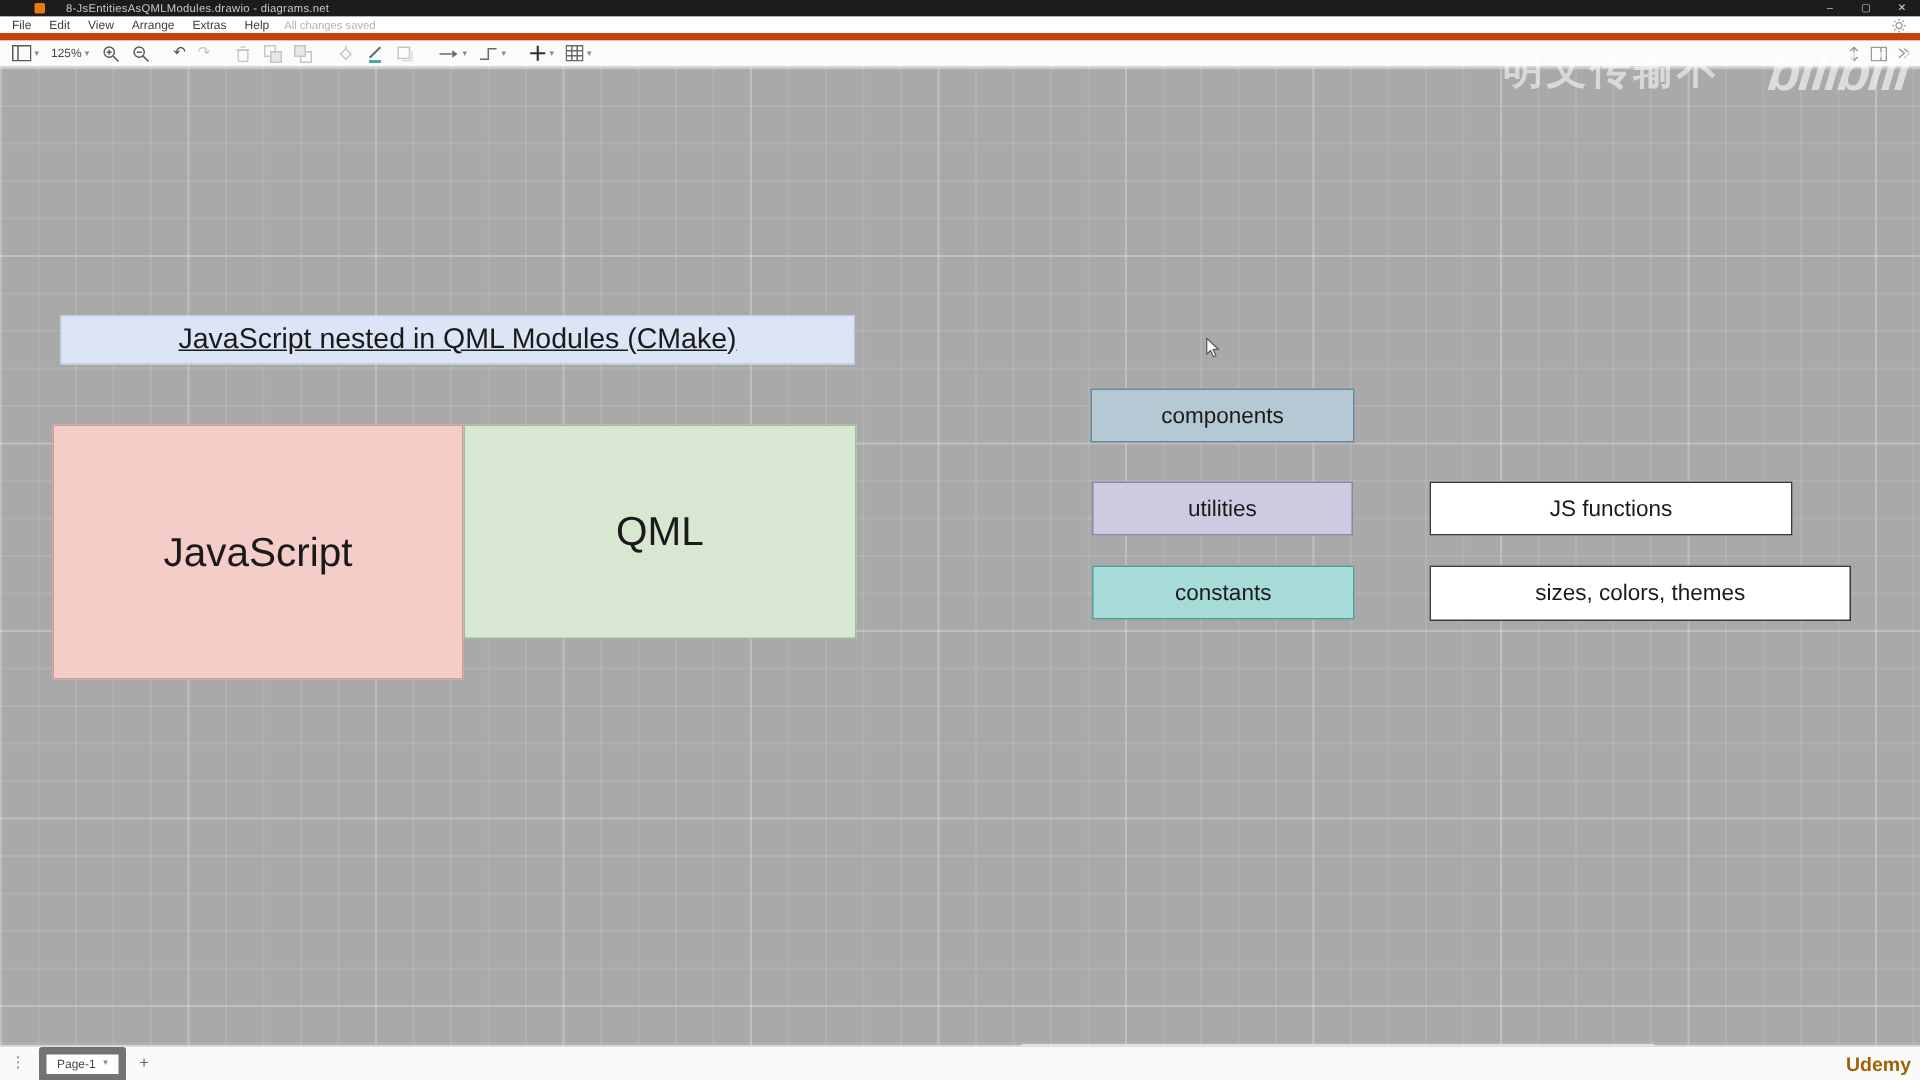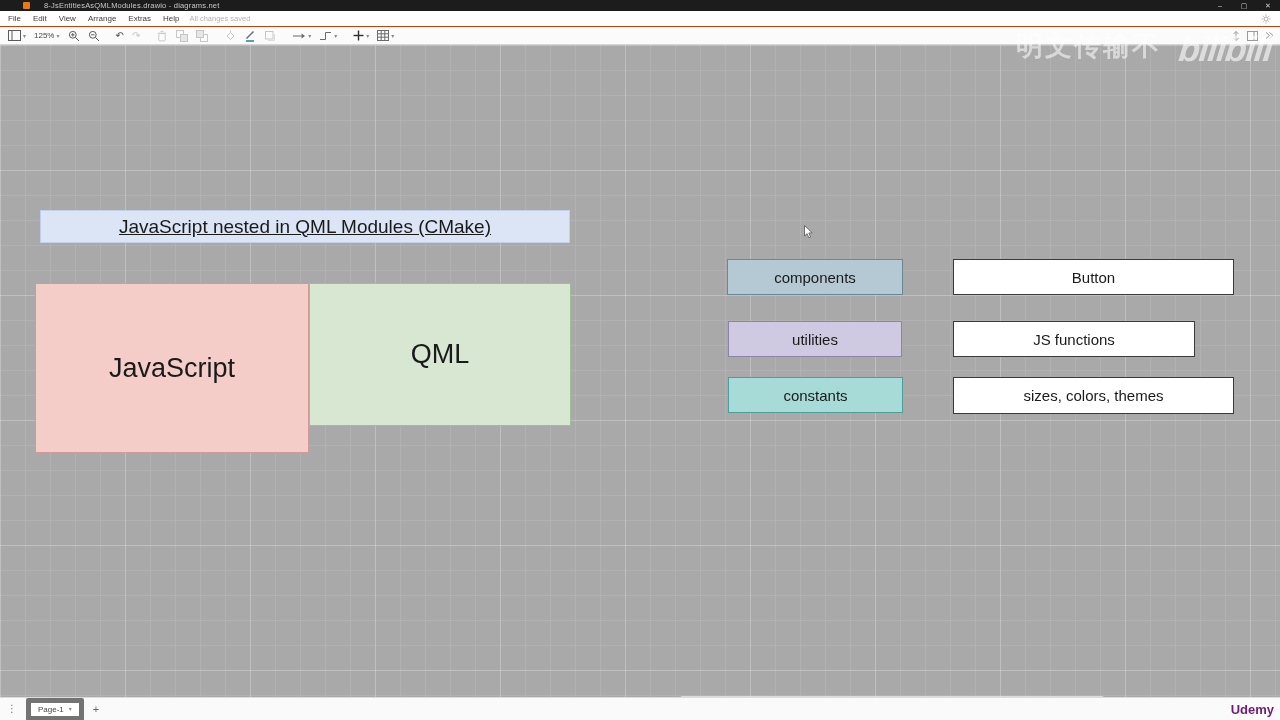--- a/index.html
+++ b/index.html
@@ -9,21 +9,21 @@
   
   .titlebar { position:absolute; top:0; left:0; right:0; height:11px; background:#1c1c1c;
               display:flex; align-items:center; z-index:40;padding-left:19px; }
   .app-icon { width:7px; height:7px; background:#e87a10; margin-left:4px; border-radius:1px; flex:none; }
   .title-text { color:#c9c9c9; font-size:7.5px; margin-left:14px; letter-spacing:.2px; white-space:nowrap; }
   .win-controls { margin-left:auto; display:flex; height:11px; }
   .win-btn { width:24px; text-align:center; color:#d2d2d2; font-size:7px; line-height:11px; }
 
   
   .menubar { position:absolute; top:11px; left:0; right:0; height:16px; background:#ffffff;
-             border-bottom:1px solid #c2410c; display:flex; align-items:center; z-index:40; }
+             border-bottom:5px solid #c2410c; display:flex; align-items:center; z-index:40; }
   .menu-item { font-size:8px; color:#3c3c3c; margin-left:12px; white-space:nowrap; }
   .menu-item:first-of-type { margin-left:8px; }
   .save-status { font-size:7.5px; color:#b3b3b3; margin-left:10px; white-space:nowrap; }
   .theme-btn { margin-left:auto; margin-right:9px; display:flex; align-items:center; }
 
   
   .toolbar { position:absolute; top:27px; left:0; right:0; height:18px; background:#fbfbfb;
              border-bottom:1px solid #d5d5d5; display:flex; align-items:center; z-index:40; padding-left:4px; }
   .tb-btn { display:flex; align-items:center; justify-content:flex-start; height:18px; padding:0 4px; flex:none; }
   .caret { font-size:6px; color:#8a8a8a; margin-left:2px; line-height:1; }
@@ -49,33 +49,33 @@
   .box-title { background:#dbe5f6; border-color:#c2cfe9; font-size:19px; }
   .box-js    { background:#f4ccc8; border-color:#cf9b96; font-size:27px; }
   .box-qml   { background:#d7e7d2; border-color:#9fbe96; font-size:27px; }
   .box-components { background:#b4c9d3; border-color:#6b8694; font-size:15px; }
   .box-utilities  { background:#cfc9e1; border-color:#8d84a5; font-size:15px; }
   .box-constants  { background:#a6dbd8; border-color:#519c98; font-size:15px; }
   .box-detail { background:#ffffff; border-color:#3a3a3a; font-size:15px; }
 
   
   .watermark { position:absolute; top:28px; right:8px; z-index:50; display:flex;
-               align-items:flex-end; gap:18px; pointer-events:none; }
+               align-items:flex-end; gap:32px; pointer-events:none; }
   .wm-text { font-size:27px; font-weight:bold; color:rgba(255,255,255,.55); letter-spacing:2px; }
   .wm-logo { font-size:35px; font-weight:bold; font-style:italic; letter-spacing:-1px;
              color:rgba(255,255,255,.6); transform:skewX(-6deg); line-height:.9; }
 
   
   .footer { position:absolute; bottom:0; left:0; right:0; height:23px; background:#fafafa;
             border-top:1px solid #dcdcdc; display:flex; align-items:center; z-index:40; }
   .pages-menu { font-size:10px; color:#777; margin-left:7px; line-height:1; }
   .page-tab { margin-left:9px; background:#fff; border:5px solid #737373; border-radius:2px;
               font-size:8px; color:#444; padding:2px 7px; display:flex; align-items:center; gap:3px; }
   .add-page { font-size:11px; color:#666; margin-left:9px; line-height:1; }
-  .brand { position:absolute; right:6px; bottom:3px; font-size:13px; font-weight:bold; color:#701a75; }
+  .brand { position:absolute; right:6px; bottom:3px; font-size:13px; font-weight:bold; color:#a16207; }
 
   .hscroll { position:absolute; top:696px; left:680px; width:424px; height:5px;
              background:rgba(255,255,255,.6); border-radius:3px; z-index:35; }
 
   .cursor { position:absolute; z-index:60; pointer-events:none; }
 </style>
 </head>
 <body>
 
 <div id="app">
@@ -269,23 +269,20 @@
       <span>JavaScript</span>
     </div>
 
     <div class="shape box-qml" style="left:309px; top:238px; width:262px; height:143px;">
       <span>QML</span>
     </div>
 
     <div class="shape box-components" style="left:727px; top:214px; width:176px; height:36px;">
       <span>components</span>
     </div>
-    <div class="shape box-detail" style="left:953px; top:214px; width:281px; height:36px;">
-      <span>Button</span>
-    </div>
 
     <div class="shape box-utilities" style="left:728px; top:276px; width:174px; height:36px;">
       <span>utilities</span>
     </div>
     <div class="shape box-detail" style="left:953px; top:276px; width:242px; height:36px;">
       <span>JS functions</span>
     </div>
 
     <div class="shape box-constants" style="left:728px; top:332px; width:175px; height:36px;">
       <span>constants</span>

